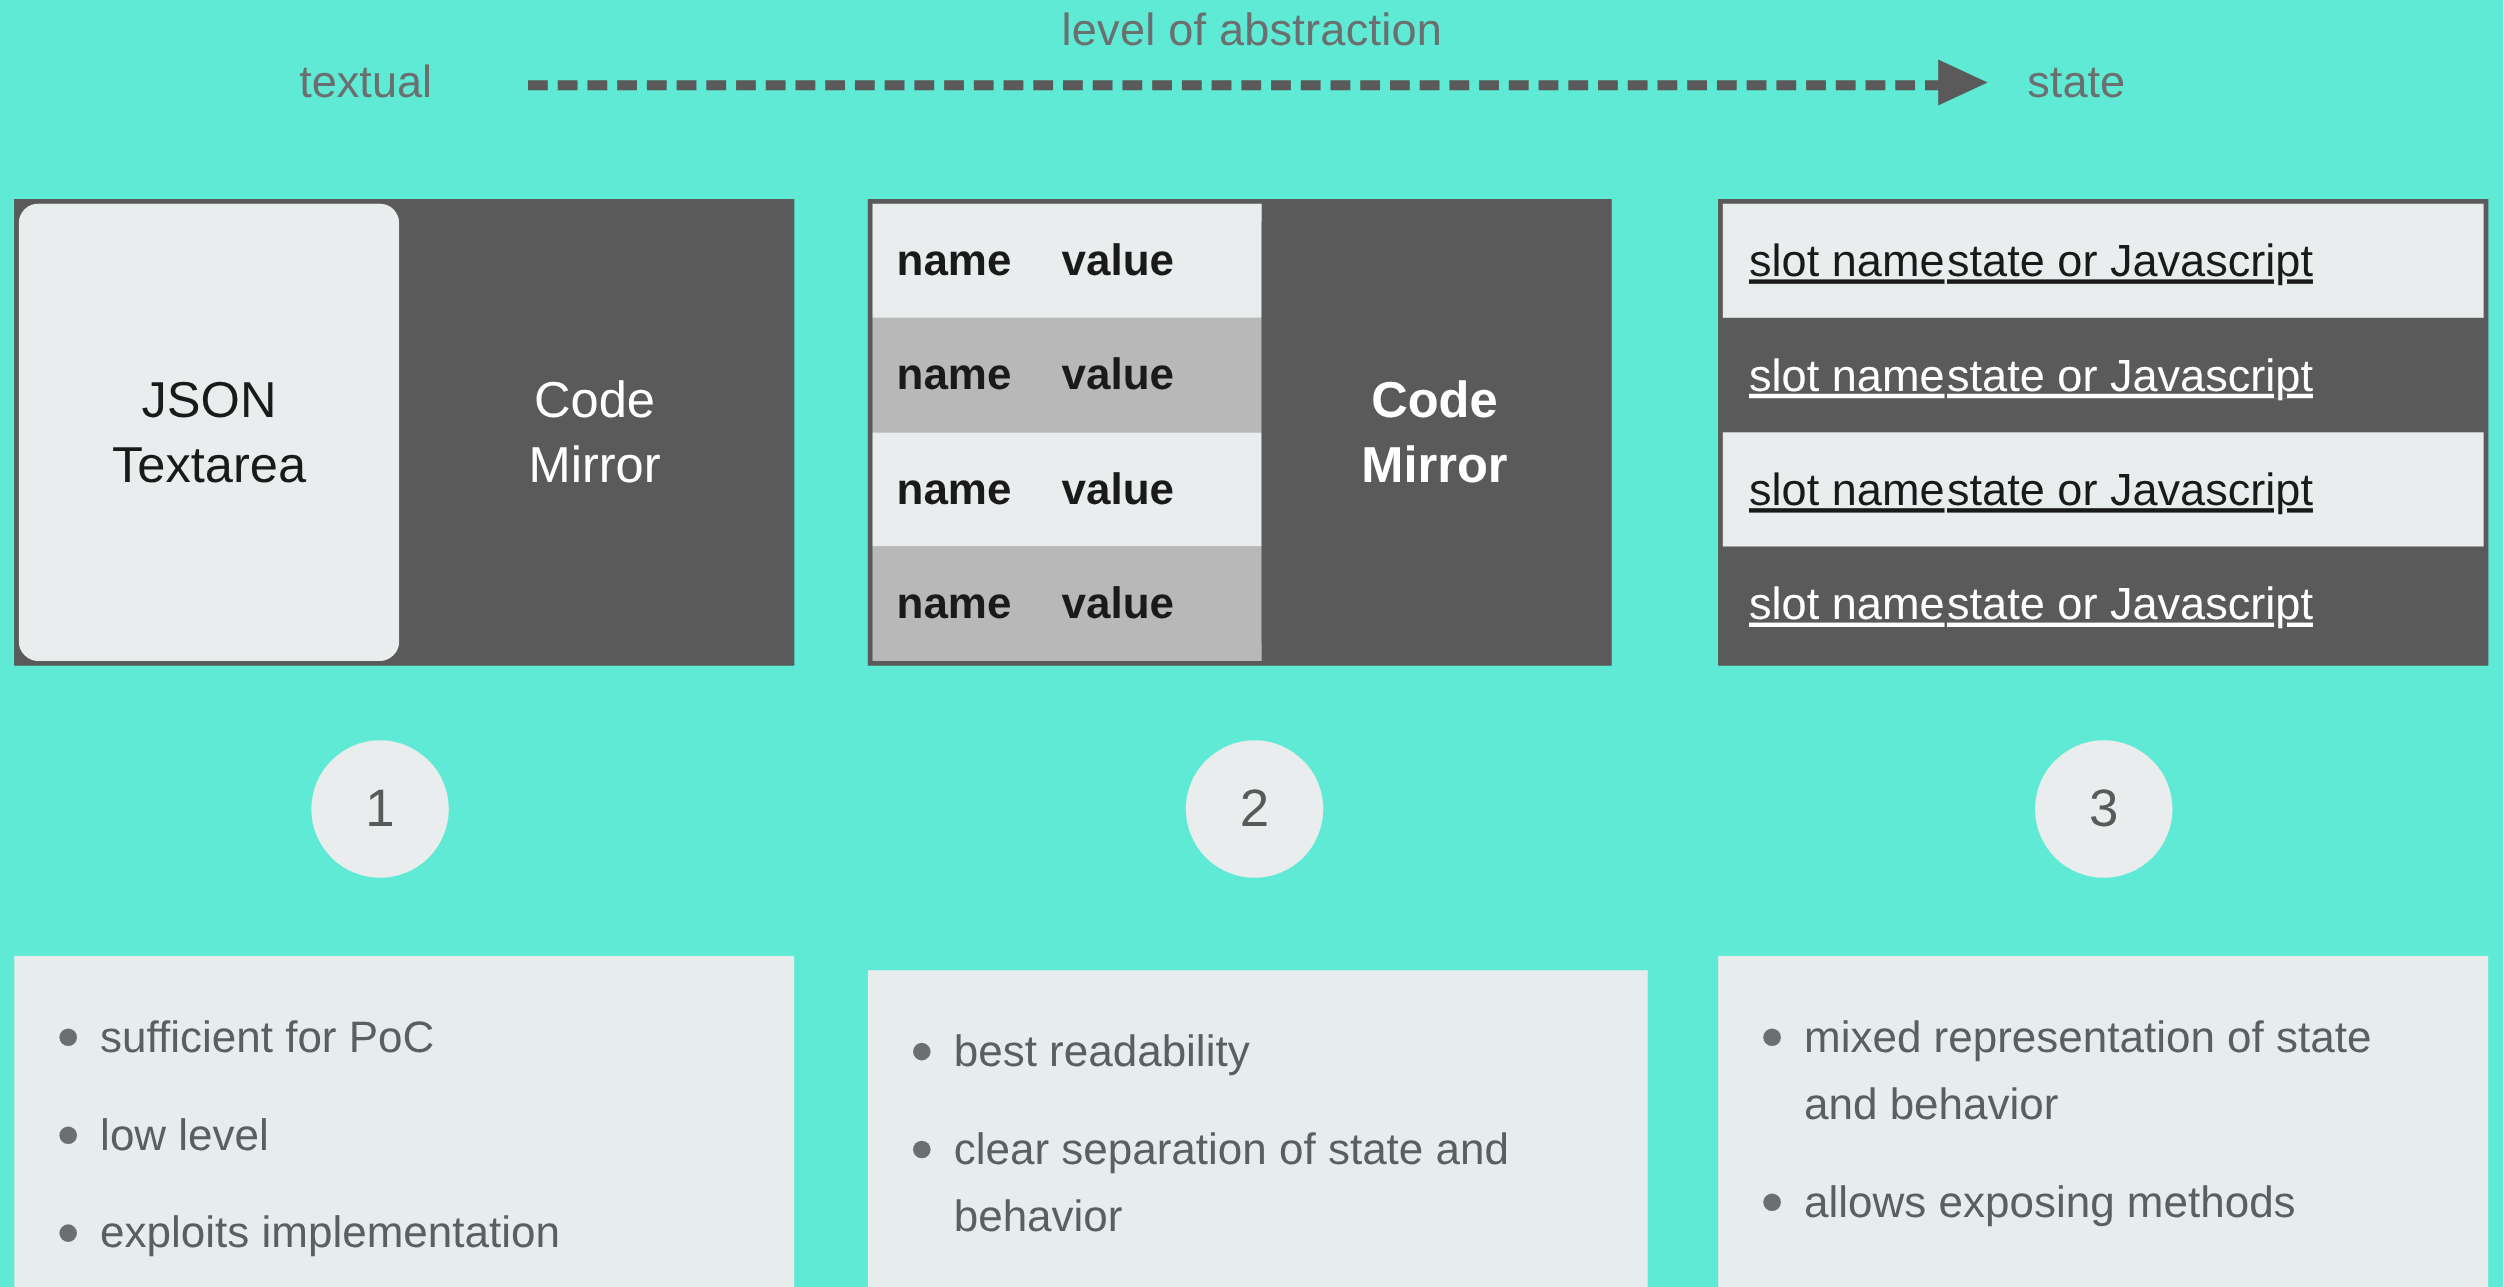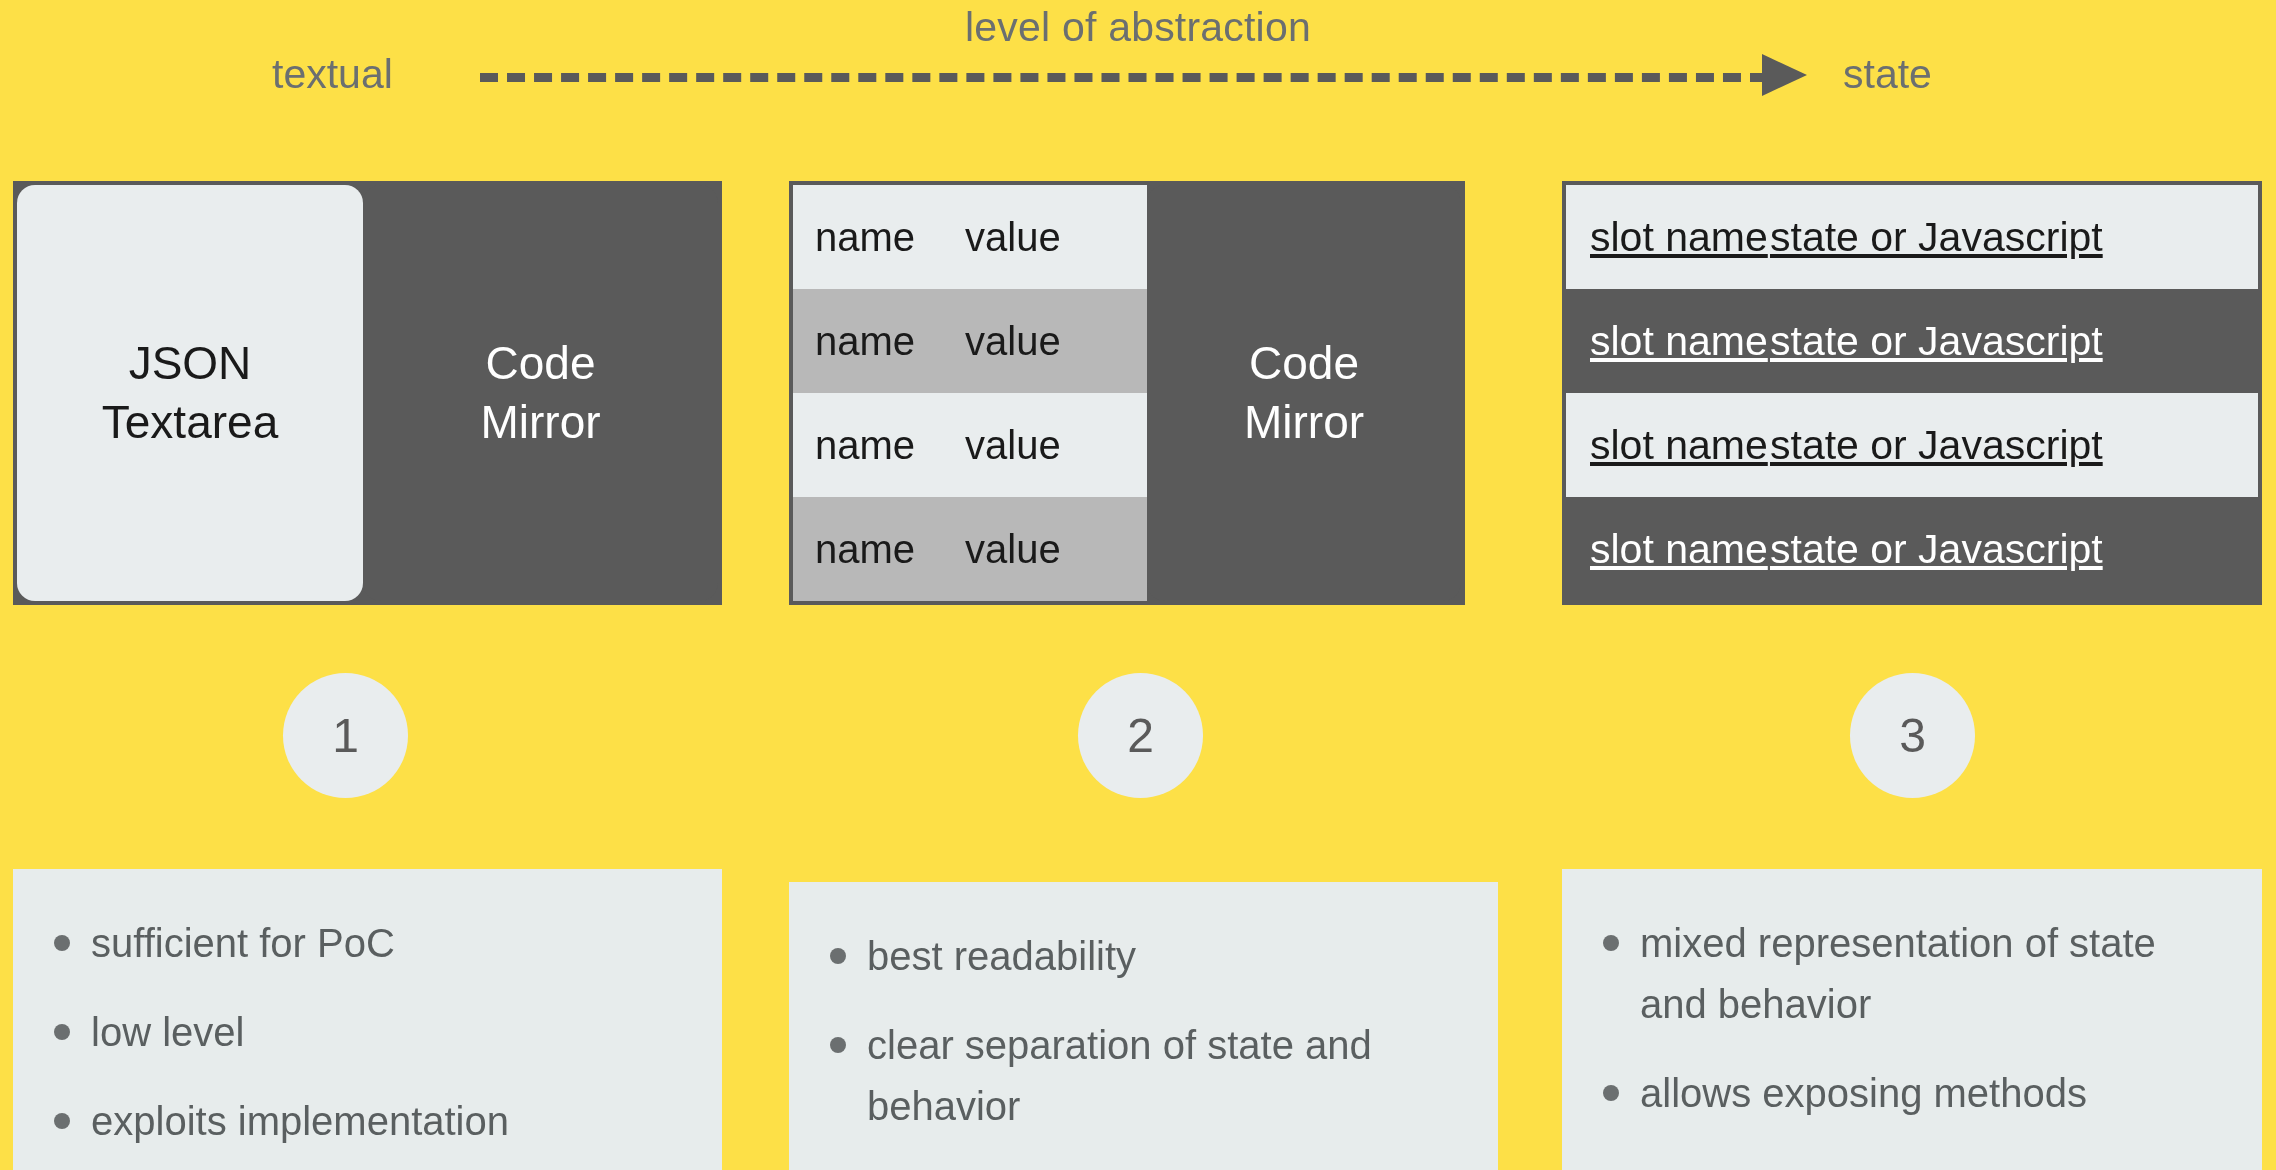--- a/index.html
+++ b/index.html
@@ -9,21 +9,21 @@
     height: 1170px;
     background: #ffffff;
     font-family: "Liberation Sans", sans-serif;
   }
 
   #canvas {
     position: relative;
     width: 2276px;
     height: 1170px;
     overflow: hidden;
-    background: #fde047;
+    background: #5eead4;
   }
 
   
   .axis-caption {
     position: absolute;
     left: 0; right: 0;
     top: 4px;
     text-align: center;
     font-size: 41px;
     color: #6b6f70;
@@ -68,21 +68,21 @@
   .panel {
     position: absolute;
     top: 181px;
     height: 424px;
     border: 4px solid #5a5a5a;
     display: flex;
     overflow: hidden;
     background: #5a5a5a;
   }
   #panel-1 { left: 13px;   width: 709px; }
-  #panel-2 { left: 789px;  width: 676px; }
+  #panel-2 { left: 789px;  width: 676px; font-weight: bold; }
   #panel-3 { left: 1562px; width: 700px; }
 
   .half {
     display: flex;
     align-items: center;
     justify-content: center;
     text-align: center;
     font-size: 46px;
     line-height: 1.28;
     border-radius: 18px;

